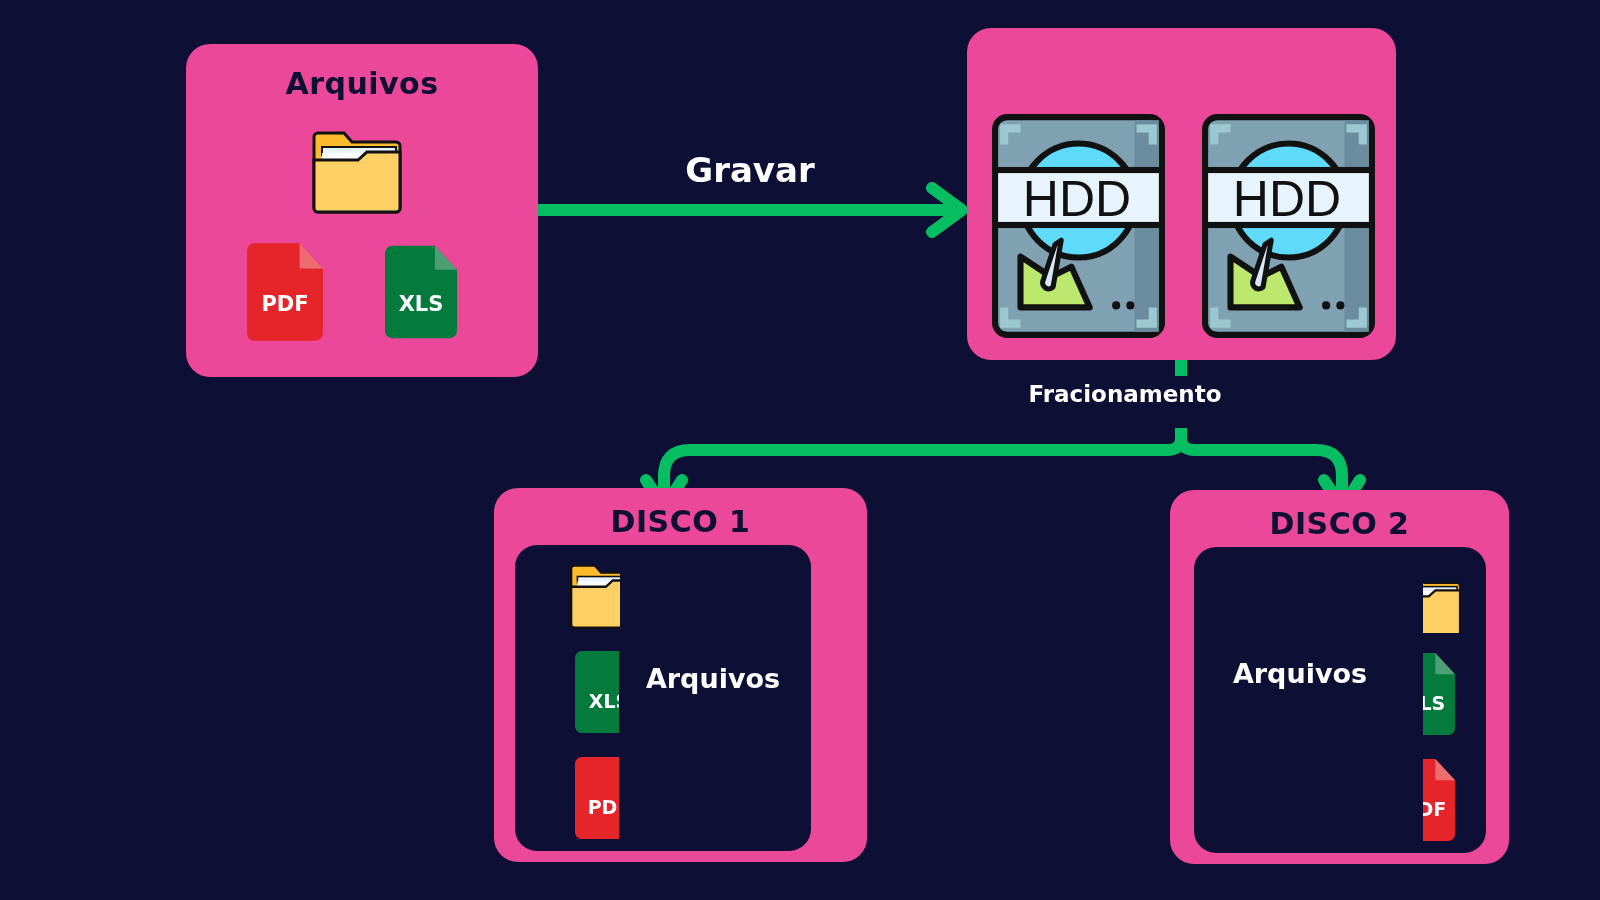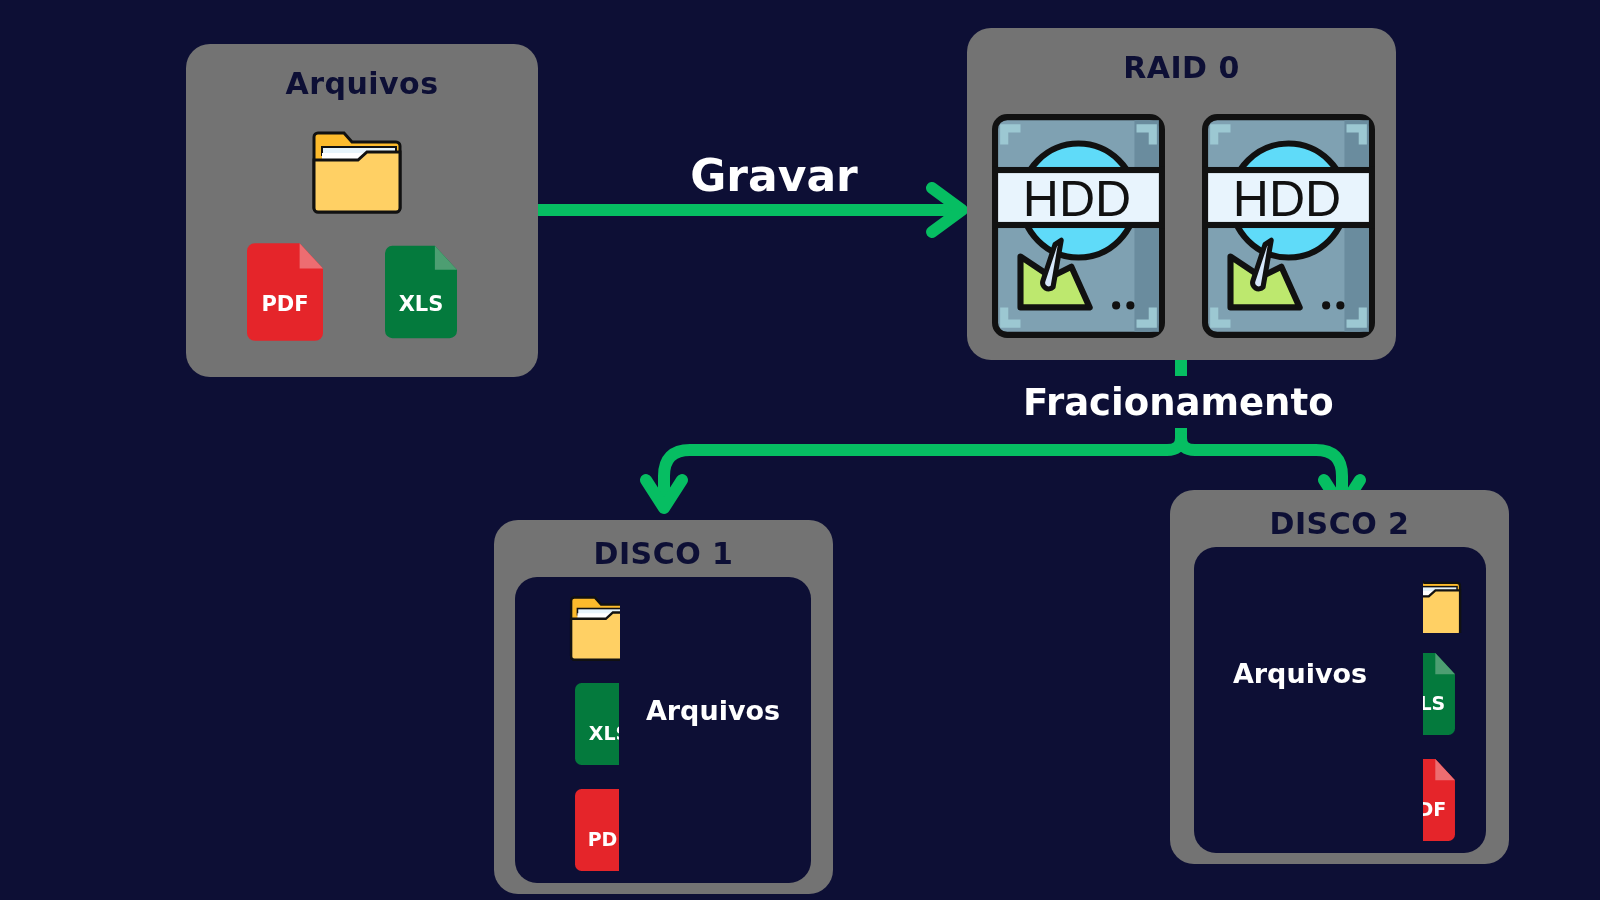--- a/index.html
+++ b/index.html
@@ -1,18 +1,18 @@
 <!DOCTYPE html>
 <html><head>
 <meta charset="utf-8">
 <style>
   html, body { margin:0; padding:0; }
   body { width:1600px; height:900px; background:#0d0f35; position:relative; overflow:hidden;
          font-family:"DejaVu Sans", sans-serif; }
-  .card { position:absolute; background:#737373; border-radius:24px; }
+  .card { position:absolute; background:#ec4899; border-radius:24px; }
   .card-title { position:absolute; left:0; right:0; text-align:center; color:#0d0f35;
                 font-weight:bold; font-size:30px; letter-spacing:0.5px; }
   .inner { position:absolute; background:#0d0f35; border-radius:22px; overflow:hidden; }
   .label-white { position:absolute; color:#ffffff; font-weight:bold; text-align:center; }
   .abs { position:absolute; }
   svg { display:block; }
   .clip { position:absolute; overflow:hidden; }
 </style>
 </head>
 <body>
@@ -51,22 +51,22 @@
     <path d="M932 188 L962 210 L932 232"></path>
     <path stroke-linecap="butt" d="M1181 360 V376"></path>
     <path stroke-linecap="butt" d="M1181 428 V438"></path>
     <path d="M1181 438 q0 12 -14 12 H690 q-26 0 -26 26 V506"></path>
     <path d="M1181 438 q0 12 14 12 H1316 q26 0 26 26 V506"></path>
     <path d="M646 480 L664 508 L682 480"></path>
     <path d="M1324 480 L1342 508 L1360 480"></path>
   </g>
 </svg>
 
-<div class="label-white" style="left:684px;top:150px;width:180px;font-size:44px;">Gravar</div>
-<div class="label-white" style="left:1023px;top:381px;width:300px;font-size:37px;">Fracionamento</div>
+<div class="label-white" style="left:660px;top:150px;width:180px;font-size:34px;">Gravar</div>
+<div class="label-white" style="left:975px;top:381px;width:300px;font-size:23px;">Fracionamento</div>
 
 <div class="card" style="left:186px;top:44px;width:352px;height:333px;">
   <div class="card-title" style="top:22px;">Arquivos</div>
   <svg class="abs" style="left:124px;top:84px" width="94" height="90" viewBox="-4 0 94 88">
     <use href="#folder-sym"></use>
   </svg>
   <div class="abs" style="left:61px;top:198px;width:76px;height:100px;">
     <svg width="76" height="100" viewBox="0 0 78 100">
         <use href="#doc-sym" fill="#e5252a"></use>
         <path d="M54 0 l24 26 h-24z" fill="#ed6d71"></path>
@@ -76,36 +76,35 @@
   <div class="abs" style="left:199px;top:201px;width:72px;height:94px;">
     <svg width="72" height="94" viewBox="0 0 78 100">
         <use href="#doc-sym" fill="#047a3d"></use>
         <path d="M54 0 l24 26 h-24z" fill="#4d9e72"></path>
       </svg>
     <div class="abs" style="left:0;right:0;top:47px;text-align:center;color:#fff;font-weight:bold;font-size:21px;">XLS</div>
   </div>
 </div>
 
 <div class="card" style="left:967px;top:28px;width:429px;height:332px;">
-  <div class="card-title" style="top:22px;">RAID 0</div>
   <div class="abs" style="left:25px;top:86px;">
     <svg width="173" height="224" viewBox="0 0 170 220">
         <use href="#hdd-sym"></use>
       </svg>
     <div class="abs" style="left:0;width:170px;top:56px;text-align:center;font-size:50px;color:#111;font-family:'Liberation Sans',sans-serif;">HDD</div>
   </div>
   <div class="abs" style="left:235px;top:86px;">
     <svg width="173" height="224" viewBox="0 0 170 220">
         <use href="#hdd-sym"></use>
       </svg>
     <div class="abs" style="left:0;width:170px;top:56px;text-align:center;font-size:50px;color:#111;font-family:'Liberation Sans',sans-serif;">HDD</div>
   </div>
 </div>
 
-<div class="card" style="left:494px;top:520px;width:339px;height:374px;">
+<div class="card" style="left:494px;top:488px;width:339px;height:374px;padding-left:34px;">
   <div class="card-title" style="top:16px;">DISCO 1</div>
   <div class="inner" style="left:21px;top:57px;width:296px;height:306px;">
     <div class="clip" style="left:53px;top:17px;width:52px;height:70px;">
       <svg width="74" height="70" viewBox="-4 0 94 88">
           <use href="#folder-sym"></use>
         </svg>
     </div>
     <div class="clip" style="left:60px;top:106px;width:44px;height:82px;">
       <svg width="64" height="82" viewBox="0 0 78 100">
           <use href="#doc-sym" fill="#047a3d"></use>

